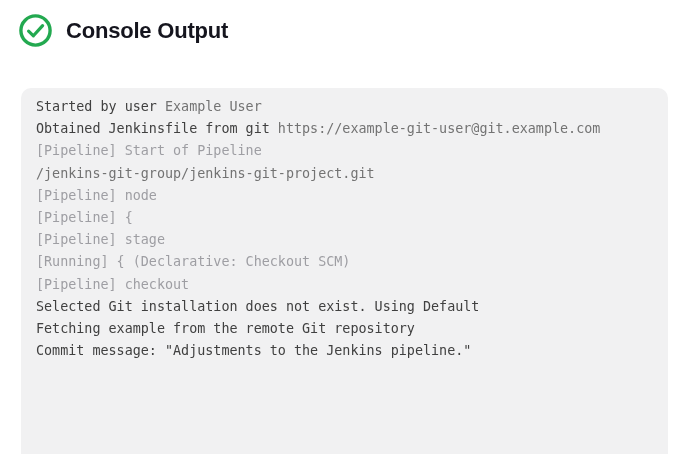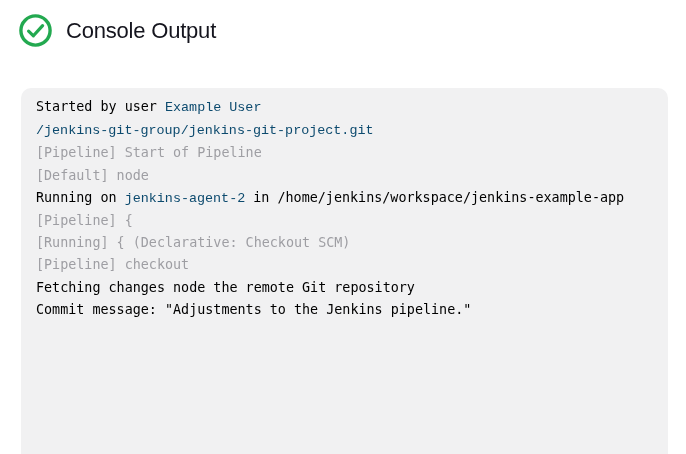--- a/index.html
+++ b/index.html
@@ -11,60 +11,62 @@
   }
   .page-header {
     display: flex;
     align-items: center;
     gap: 13px;
     padding: 13px 0 0 18px;
   }
   .status-icon { width: 35px; height: 35px; display: block; flex: 0 0 auto; }
   .page-title {
     font-size: 22px;
-    font-weight: 400;
+    font-weight: 700;
     color: #15151e;
     letter-spacing: -0.2px;
   }
   .console-box {
     margin: 40px 18px 0 21px;
     width: 647px;
     height: 420px;
     background: #f1f1f2;
     border-radius: 10px;
     padding: 8px 15px;
   }
   .console-line {
     font-family: "DejaVu Sans Mono", monospace;
     font-size: 13.4px;
     line-height: 22.2px;
     white-space: pre;
     color: #1f1f29;
   }
-  .seg-plain { color: #000000; text-align: center; }
+  .seg-plain { color: #404040; text-align: center; }
   .seg-muted { color: #9e9ea3; }
-  .seg-link  { color: #0c4a6e; text-decoration: none; cursor: pointer; font-family: Liberation Mono, monospace; }
+  .seg-link  { color: #737373; text-decoration: none; cursor: pointer; }
 </style>
 </head>
 <body>
 
 <div class="page-header">
   <svg class="status-icon" viewBox="0 0 35 35" aria-hidden="true">
     <circle cx="17.5" cy="17.5" r="14.6" fill="none" stroke="#23a950" stroke-width="3.4"></circle>
     <path d="M10.6 18.2 L15.4 22.8 L24.6 12.6" fill="none" stroke="#23a950" stroke-width="3.2" stroke-linecap="round" stroke-linejoin="round"></path>
   </svg>
   <h1 class="page-title">Console Output</h1>
 </div>
 
 <div class="console-box">
   <div id="console-lines">
       <div class="console-line"><span class="seg-plain">Started by user </span><a class="seg-link">Example User</a></div>
+      <div class="console-line"><span class="seg-plain">Obtained Jenkinsfile from git </span><a class="seg-link">https://example-git-user@git.example.com</a></div>
+      <div class="console-line"><span class="seg-muted">[Pipeline] Start of Pipeline</span></div>
       <div class="console-line"><a class="seg-link">/jenkins-git-group/jenkins-git-project.git</a></div>
-      <div class="console-line"><span class="seg-muted">[Pipeline] Start of Pipeline</span></div>
-      <div class="console-line"><span class="seg-muted">[Default] node</span></div>
-      <div class="console-line"><span class="seg-plain">Running on </span><a class="seg-link">jenkins-agent-2</a><span class="seg-plain"> in /home/jenkins/workspace/jenkins-example-app</span></div>
+      <div class="console-line"><span class="seg-muted">[Pipeline] node</span></div>
       <div class="console-line"><span class="seg-muted">[Pipeline] {</span></div>
+      <div class="console-line"><span class="seg-muted">[Pipeline] stage</span></div>
       <div class="console-line"><span class="seg-muted">[Running] { (Declarative: Checkout SCM)</span></div>
       <div class="console-line"><span class="seg-muted">[Pipeline] checkout</span></div>
-      <div class="console-line"><span class="seg-plain">Fetching changes node the remote Git repository</span></div>
+      <div class="console-line"><span class="seg-plain">Selected Git installation does not exist. Using Default</span></div>
+      <div class="console-line"><span class="seg-plain">Fetching example from the remote Git repository</span></div>
       <div class="console-line"><span class="seg-plain">Commit message: "Adjustments to the Jenkins pipeline."</span></div>
     </div>
 </div>
 
 </body></html>

